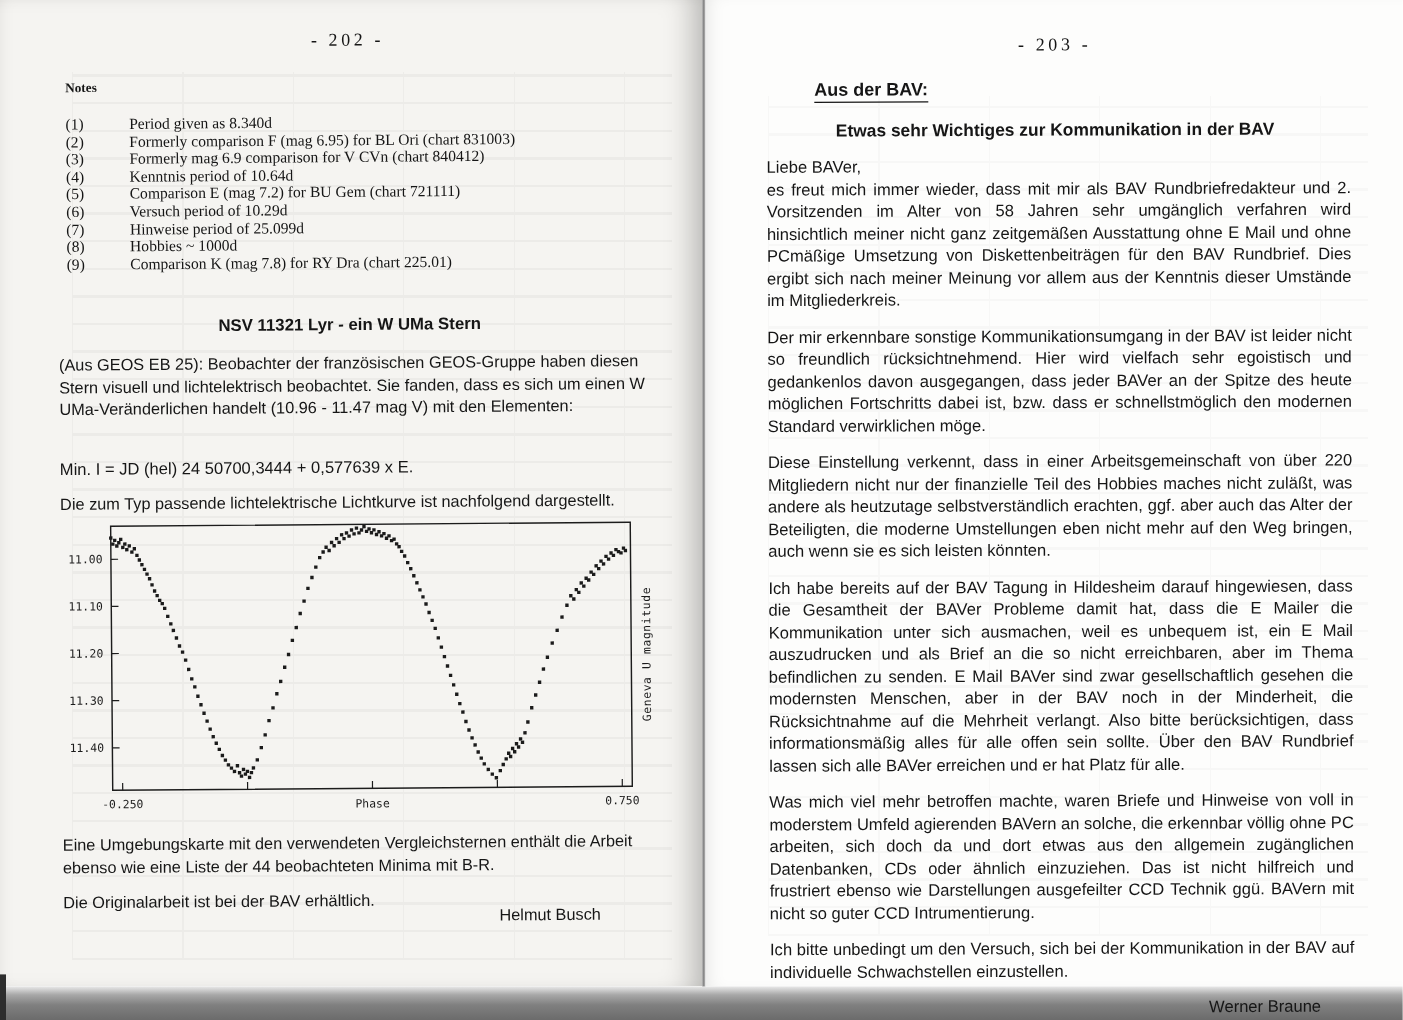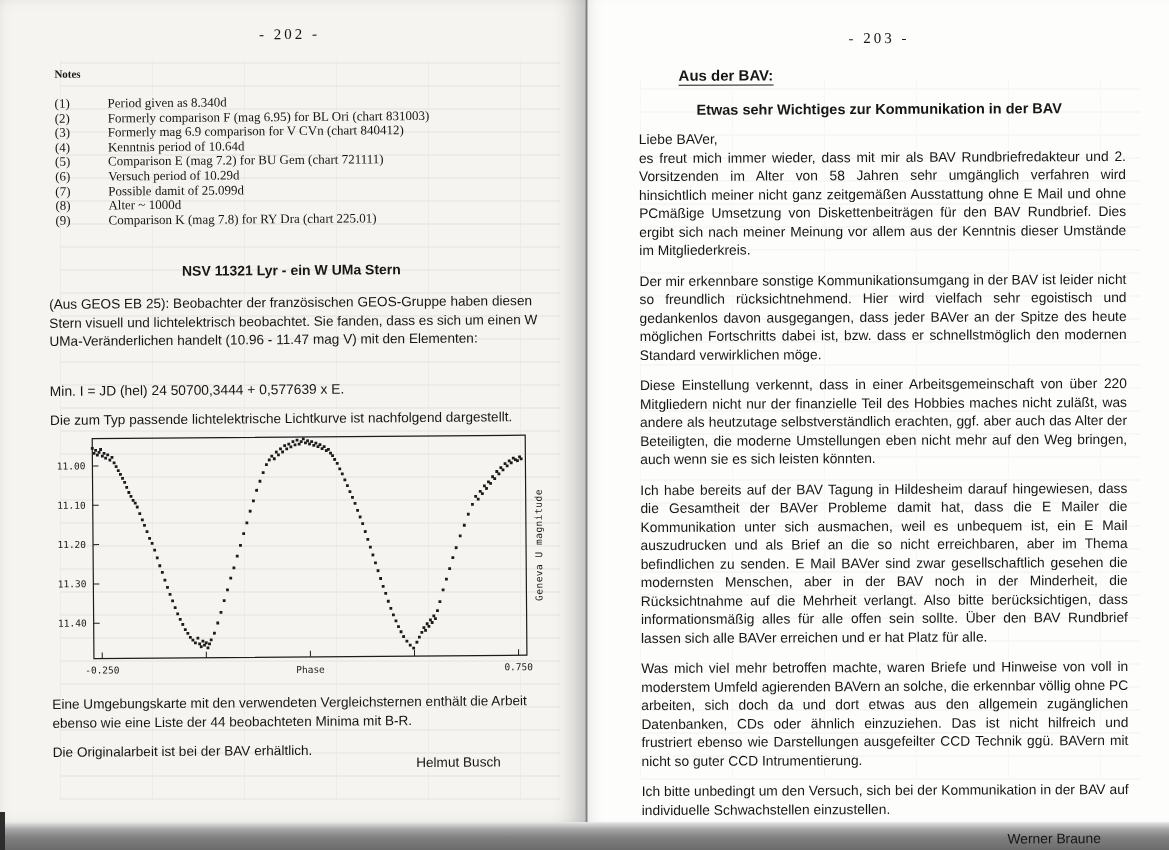--- a/index.html
+++ b/index.html
@@ -91,25 +91,25 @@
       <div class="note-row">
         <span class="note-num">(5)</span>
         <span>Comparison E (mag 7.2) for BU Gem (chart 721111)</span>
       </div>
       <div class="note-row">
         <span class="note-num">(6)</span>
         <span>Versuch period of 10.29d</span>
       </div>
       <div class="note-row">
         <span class="note-num">(7)</span>
-        <span>Possible damit of 25.099d</span>
+        <span>Hinweise period of 25.099d</span>
       </div>
       <div class="note-row">
         <span class="note-num">(8)</span>
-        <span>Alter ~ 1000d</span>
+        <span>Hobbies ~ 1000d</span>
       </div>
       <div class="note-row">
         <span class="note-num">(9)</span>
         <span>Comparison K (mag 7.8) for RY Dra (chart 225.01)</span>
       </div>
     </div>
 
   <div class="article-title">NSV 11321 Lyr - ein W UMa Stern</div>
   <div class="pl-para pl-para1">(Aus GEOS EB 25): Beobachter der französischen GEOS-Gruppe haben diesen Stern visuell und lichtelektrisch beobachtet. Sie fanden, dass es sich um einen W UMa-Veränderlichen handelt (10.96 - 11.47 mag V) mit den Elementen:</div>
   <div class="pl-para pl-formula">Min. I = JD (hel) 24 50700,3444 + 0,577639 x  E.</div>

